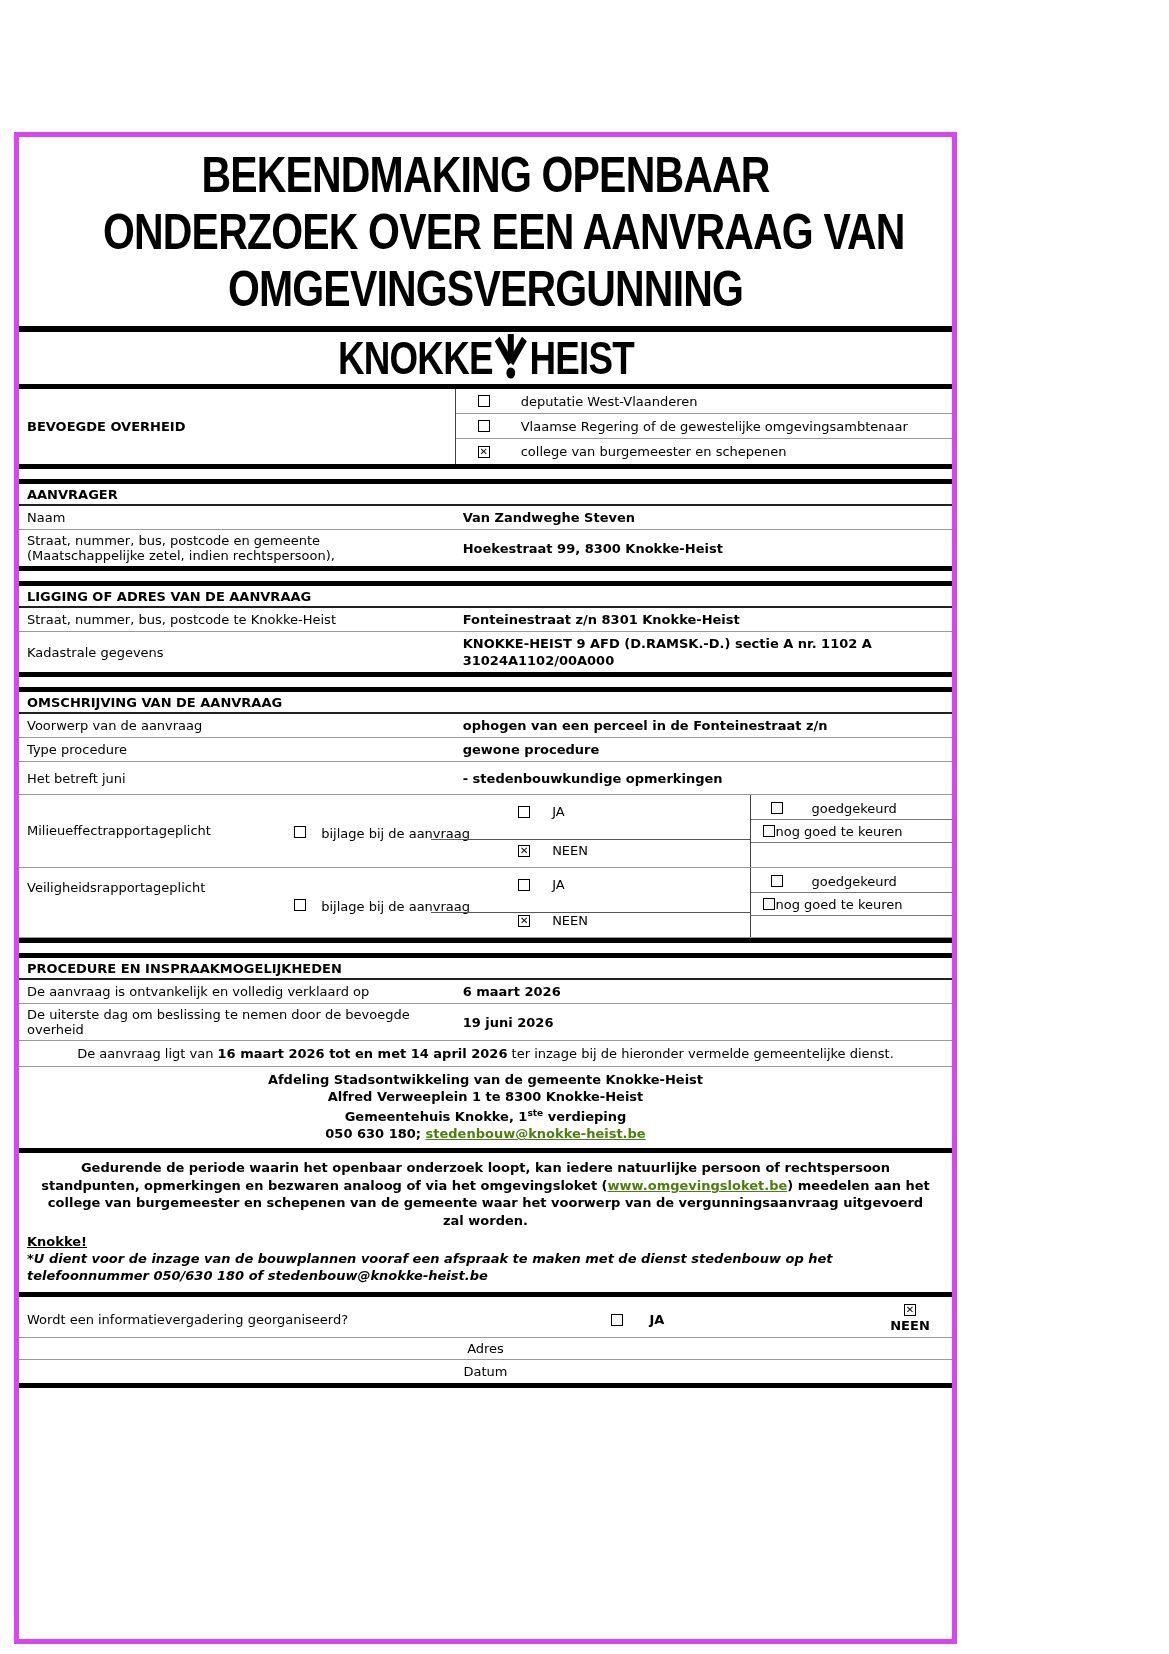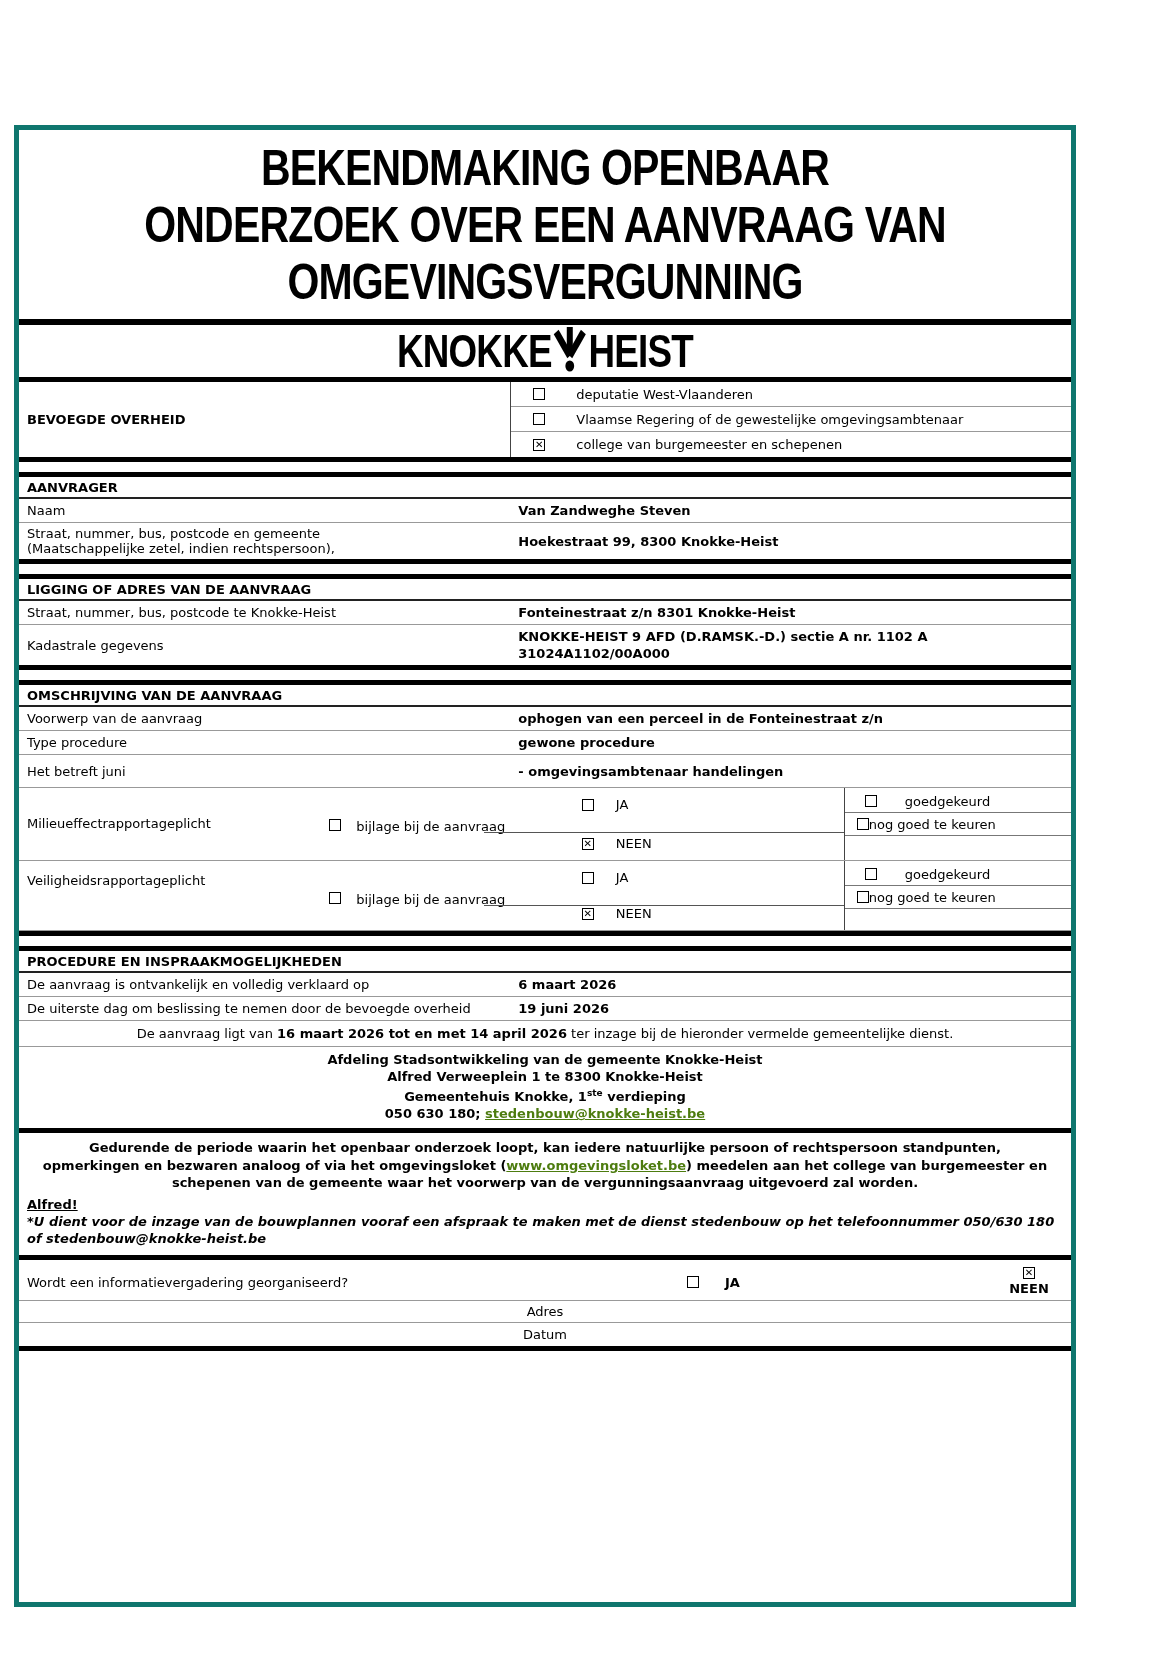--- a/index.html
+++ b/index.html
@@ -1,18 +1,18 @@
 <!DOCTYPE html>
 <html><head>
 <meta charset="utf-8">
 <style>
   *{box-sizing:border-box;margin:0;padding:0}
   html,body{width:1169px;background:#fff}
   body{height:1654px;position:relative;font-family:"DejaVu Sans",sans-serif;color:#000;font-size:13px}
-  .doc{position:absolute;left:14px;top:125px;width:1062px;border:5px solid #0f766e;background:#fff}
+  .doc{position:absolute;left:14px;top:132px;width:943px;border:5px solid #d946ef;background:#fff}
   
   .titleblock{border-bottom:6px solid #000;padding:10px 0 8px;text-align:center}
   .tline{font-family:"Liberation Sans",sans-serif;font-weight:bold;font-size:50px;line-height:57px;letter-spacing:-1px;transform:scaleX(.82);transform-origin:50% 50%;white-space:nowrap}
   .logorow{border-bottom:5px solid #000;height:57px;display:flex;align-items:center;justify-content:center}
   .logoin{display:flex;align-items:center;font-family:"Liberation Sans",sans-serif;font-weight:bold;font-size:46px;letter-spacing:-1px;transform:scaleX(.8)}
   .logoin svg{margin:6px 2px 0}
   
   .sechdr{height:22px;display:flex;align-items:center;padding-left:8px;font-weight:bold;font-size:13px;border-bottom:2px solid #222}
   .gap{height:20px;border-top:5px solid #000;border-bottom:5px solid #000}
   .drow{display:flex;align-items:center;border-bottom:1px solid #999;min-height:24px}
@@ -149,21 +149,21 @@
   <div class="drow">
     <div class="lbl">Voorwerp van de aanvraag</div>
     <div class="val">ophogen van een perceel in de Fonteinestraat z/n</div>
   </div>
   <div class="drow">
     <div class="lbl">Type procedure</div>
     <div class="val">gewone procedure</div>
   </div>
   <div class="drow" style="min-height:33px">
     <div class="lbl">Het betreft juni</div>
-    <div class="val">- omgevingsambtenaar handelingen</div>
+    <div class="val">- stedenbouwkundige opmerkingen</div>
   </div>
 
   <div class="raprow">
     <div class="raplbl">Milieueffectrapportageplicht</div>
     <div class="bijl">
       <span class="cb">
           <i></i>
         </span>
       <span class="btxt">bijlage bij de aanvraag</span>
     </div>
@@ -251,21 +251,21 @@
     <div>Afdeling Stadsontwikkeling van de gemeente Knokke-Heist</div>
     <div>Alfred Verweeplein 1 te 8300 Knokke-Heist</div>
     <div><span>Gemeentehuis Knokke, 1</span><sup>ste</sup><span> verdieping</span></div>
     <div><span>050 630 180; </span><a class="lnk">stedenbouw@knokke-heist.be</a></div>
   </div>
 
   <div class="para">
     <span>Gedurende de periode waarin het openbaar onderzoek loopt, kan iedere natuurlijke persoon of rechtspersoon standpunten, opmerkingen en bezwaren analoog of via het omgevingsloket (</span><a class="lnk">www.omgevingsloket.be</a><span>) meedelen aan het college van burgemeester en schepenen van de gemeente waar het voorwerp van de vergunningsaanvraag uitgevoerd zal worden.</span>
   </div>
   <div class="opgelet">
-    <div class="ot">Alfred!</div>
+    <div class="ot">Knokke!</div>
     <div class="on">*U dient voor de inzage van de bouwplannen vooraf een afspraak te maken met de dienst stedenbouw op het telefoonnummer 050/630 180 of stedenbouw@knokke-heist.be</div>
   </div>
 
   <div class="verg">
     <div class="vlbl">Wordt een informatievergadering georganiseerd?</div>
     <div class="vja">
       <span class="cb">
           <i></i>
         </span>
       <span class="jt">JA</span>

